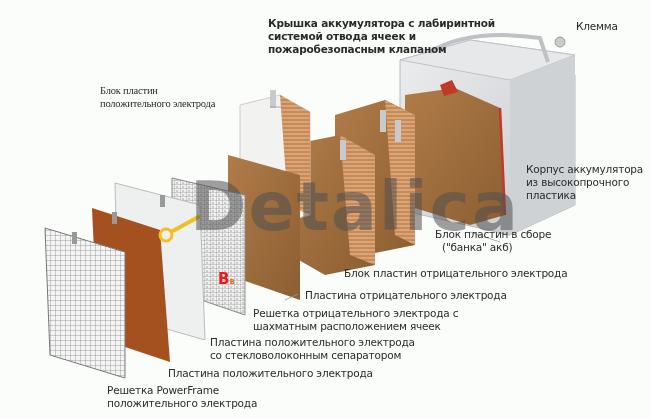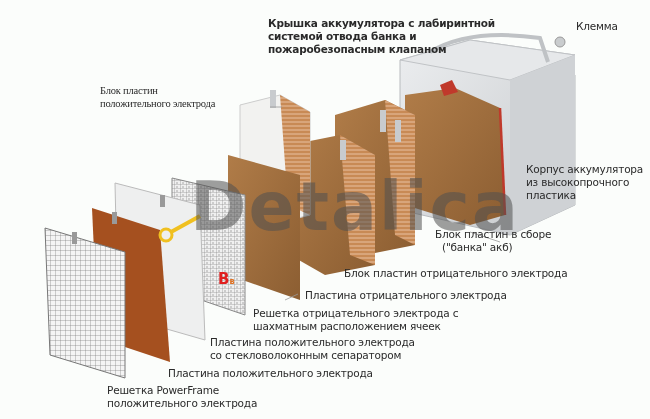--- a/index.html
+++ b/index.html
@@ -107,21 +107,21 @@
       <line x1="500" y1="242" x2="470" y2="232"></line>
       <line x1="298" y1="294" x2="285" y2="300"></line>
     </g>
   </svg>
 
   <div class="watermark">Detalica</div>
   <div class="mark-b"><span>B</span><small>в</small></div>
 
   <div class="label" style="left:268px; top:17px;font-weight:bold;">
     <div>Крышка аккумулятора с лабиринтной</div>
-    <div>системой отвода банка и</div>
+    <div>системой отвода ячеек и</div>
     <div>пожаробезопасным клапаном</div>
   </div>
 
   <div class="label" style="left:576px; top:20px;">
     <div>Клемма</div>
   </div>
 
   <div class="label" style="left:100px; top:84px;font-family:Liberation Serif, serif;">
     <div>Блок пластин</div>
     <div>положительного электрода</div>

